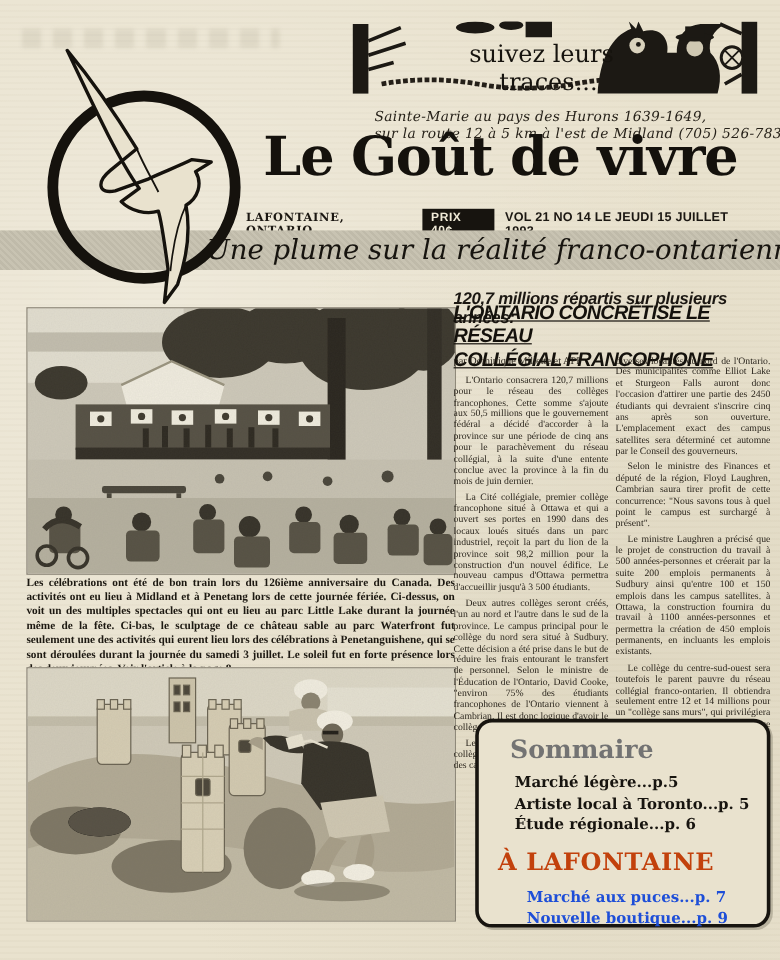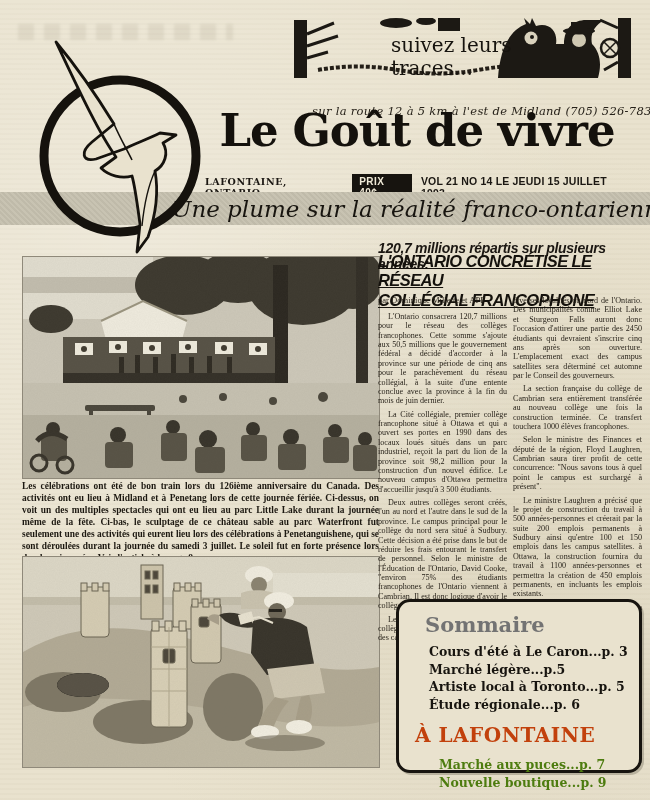--- a/index.html
+++ b/index.html
@@ -15,21 +15,21 @@
   
   .ghost{left:18px;top:24px;width:215px;height:16px;
     background:repeating-linear-gradient(90deg, rgba(125,118,96,.22) 0 16px, transparent 16px 26px);
     filter:blur(1.6px);opacity:.55;}
 
   
   .ad{left:288px;top:18px;width:356px;height:106px;}
   .ad svg{position:absolute;left:0;top:0;}
   .ad-slogan{position:absolute;left:72px;top:16px;width:160px;
     font-family:"DejaVu Serif", serif;font-weight:normal;font-size:20px;line-height:1.15;color:#16130e;margin-left:31px;}
-  .ad-slogan .l2{text-align:left;padding-right:28px;}
+  .ad-slogan .l2{text-align:center;padding-right:28px;}
   .ad-line{position:absolute;left:24px;font-family:"DejaVu Serif", serif;font-style:italic;
     font-size:11.5px;color:#262119;white-space:nowrap;letter-spacing:.3px;}
   .ad-line.a{top:72px;}
   .ad-line.b{top:86px;}
 
   
   .logo{left:36px;top:36px;z-index:6;}
   .title{left:203px;top:104px;width:428px;text-align:center;
     font-family:"DejaVu Serif", serif;font-weight:bold;font-size:45px;letter-spacing:-1px;
     color:#14110c;white-space:nowrap;}
@@ -62,21 +62,21 @@
   .photo2{left:22px;top:556px;width:356px;height:210px;}
   .caption{left:22px;top:480px;width:357px;font-family:"Liberation Serif", serif;font-weight:bold;
     font-size:9.4px;line-height:1.28;text-align:justify;color:#1c1811;}
 
   
   .sommaire{left:396px;top:599px;width:240px;height:168px;border:3px solid #17140f;border-radius:14px;
     background:#e9e2ce;box-shadow:2px 2px 0 rgba(60,55,40,.25);}
   .som-title{margin:10px 0 6px 26px;font-family:"DejaVu Serif", serif;font-weight:bold;font-size:21px;color:#737373;}
   .som-list{margin-left:30px;font-family:"DejaVu Serif", serif;font-weight:bold;font-size:12.5px;line-height:1.4;color:#17140f;}
   .som-sub{margin:10px 0 0 16px;font-family:"DejaVu Serif", serif;font-weight:bold;font-size:20px;letter-spacing:.5px;color:#c2410c;}
-  .som-sublist{margin:9px 0 0 40px;font-family:"DejaVu Serif", serif;font-weight:bold;font-size:12.5px;line-height:1.4;color:#4d7c0f;}
+  .som-sublist{margin:9px 0 0 40px;font-family:"DejaVu Serif", serif;font-weight:bold;font-size:12.5px;line-height:1.4;color:#1d4ed8;}
 </style>
 </head>
 <body>
 
 <div id="page">
 
   <div class="abs ghost"></div>
 
   <div class="abs ad">
     <svg width="356" height="64" viewBox="0 0 356 64">
@@ -95,20 +95,21 @@
       <rect x="283" y="4" width="16" height="9" fill="#1c1914"></rect>
       <rect x="330" y="0" width="13" height="60" fill="#1c1914"></rect>
       <path d="M330,10 L312,2 M330,44 L316,52" stroke="#1c1914" stroke-width="3"></path>
       <circle cx="322" cy="30" r="9" fill="#e6dfca" stroke="#1c1914" stroke-width="2.5"></circle>
       <path d="M316,24 L328,36 M328,24 L316,36" stroke="#1c1914" stroke-width="1.5"></path>
     </svg>
     <div class="ad-slogan">
       <div class="l1">suivez leurs</div>
       <div class="l2">traces...</div>
     </div>
+    <div class="ad-line a">Sainte-Marie au pays des Hurons 1639-1649,</div>
     <div class="ad-line b">sur la route 12 à 5 km à l'est de Midland (705) 526-7838</div>
   </div>
 
   <svg class="abs logo" width="170" height="222" viewBox="0 0 170 222">
     <circle cx="84" cy="120" r="76" fill="none" stroke="#15120d" stroke-width="9"></circle>
     <path d="M20,6 C40,30 62,62 78,88 L56,106 C44,116 46,126 60,123 L88,113
              C98,108 112,103 124,97 L140,99 L127,107
              C133,117 129,129 119,135
              C123,157 119,181 112,201 L101,216 L104,188
              C101,166 99,150 96,140
@@ -302,30 +303,28 @@
   <div class="abs bodycol col1">
     <div class="byline">par Dominique Millette et APF</div>
     <p>L'Ontario consacrera 120,7 millions pour le réseau des collèges francophones. Cette somme s'ajoute aux 50,5 millions que le gouvernement fédéral a décidé d'accorder à la province sur une période de cinq ans pour le parachèvement du réseau collégial, à la suite d'une entente conclue avec la province à la fin du mois de juin dernier.</p>
     <p>La Cité collégiale, premier collège francophone situé à Ottawa et qui a ouvert ses portes en 1990 dans des locaux loués situés dans un parc industriel, reçoit la part du lion de la province soit 98,2 million pour la construction d'un nouvel édifice. Le nouveau campus d'Ottawa permettra d'accueillir jusqu'à 3 500 étudiants.</p>
     <p>Deux autres collèges seront créés, l'un au nord et l'autre dans le sud de la province.  Le campus principal pour le collège du nord sera situé à Sudbury.  Cette décision a été prise dans le but de réduire les frais entourant le transfert de personnel. Selon le ministre de l'Éducation de l'Ontario, David Cooke, "environ 75% des étudiants francophones de l'Ontario viennent à Cambrian.  Il est donc logique d'avoir le collège du nord à Sudbury".</p>
     <p>Les 43,8 millions accordés pour le collège du nord devront aussi financer des campus satellites dans</p>
   </div>
 
   <div class="abs bodycol col2">
     <p class="noindent">diverses localités du nord de l'Ontario.  Des municipalités comme Elliot Lake et Sturgeon Falls auront donc l'occasion d'attirer une partie des 2450 étudiants qui devraient s'inscrire cinq ans après son ouverture.  L'emplacement exact des campus satellites sera déterminé cet automne par le Conseil des gouverneurs.</p>
-    <p>La section française du collège de Cambrian sera entièrement transférée au nouveau collège une fois la construction terminée.  Ce transfert touchera 1000 élèves francophones.</p>
     <p>Selon le ministre des Finances et député de la région, Floyd Laughren, Cambrian saura tirer profit de cette concurrence: "Nous savons tous à quel point le campus est surchargé à présent".</p>
     <p>Le ministre Laughren a précisé que le projet de construction du travail à 500 années-personnes et créerait par la suite 200 emplois permanents à Sudbury ainsi qu'entre 100 et 150 emplois dans les campus satellites.  à Ottawa, la construction fournira du travail à 1100 années-personnes et permettra la création de 450 emplois permanents, en incluants les emplois existants.</p>
     <p>Le collège du centre-sud-ouest sera toutefois le parent pauvre du réseau collégial franco-ontarien.  Il obtiendra seulement entre 12 et 14 millions pour un "collège sans murs", qui privilégiera l'éducation à distance.  On prévoit que les in-</p>
   </div>
 
   <div class="abs sommaire">
     <div class="som-title">Sommaire</div>
     <div class="som-list">
-      <div>Cours d'été à Le Caron...p. 3</div>
       <div>Marché légère...p.5</div>
       <div>Artiste local à Toronto...p. 5</div>
       <div>Étude régionale...p. 6</div>
     </div>
     <div class="som-sub">À LAFONTAINE</div>
     <div class="som-sublist">
       <div>Marché aux puces...p. 7</div>
       <div>Nouvelle boutique...p. 9</div>
     </div>
   </div>

